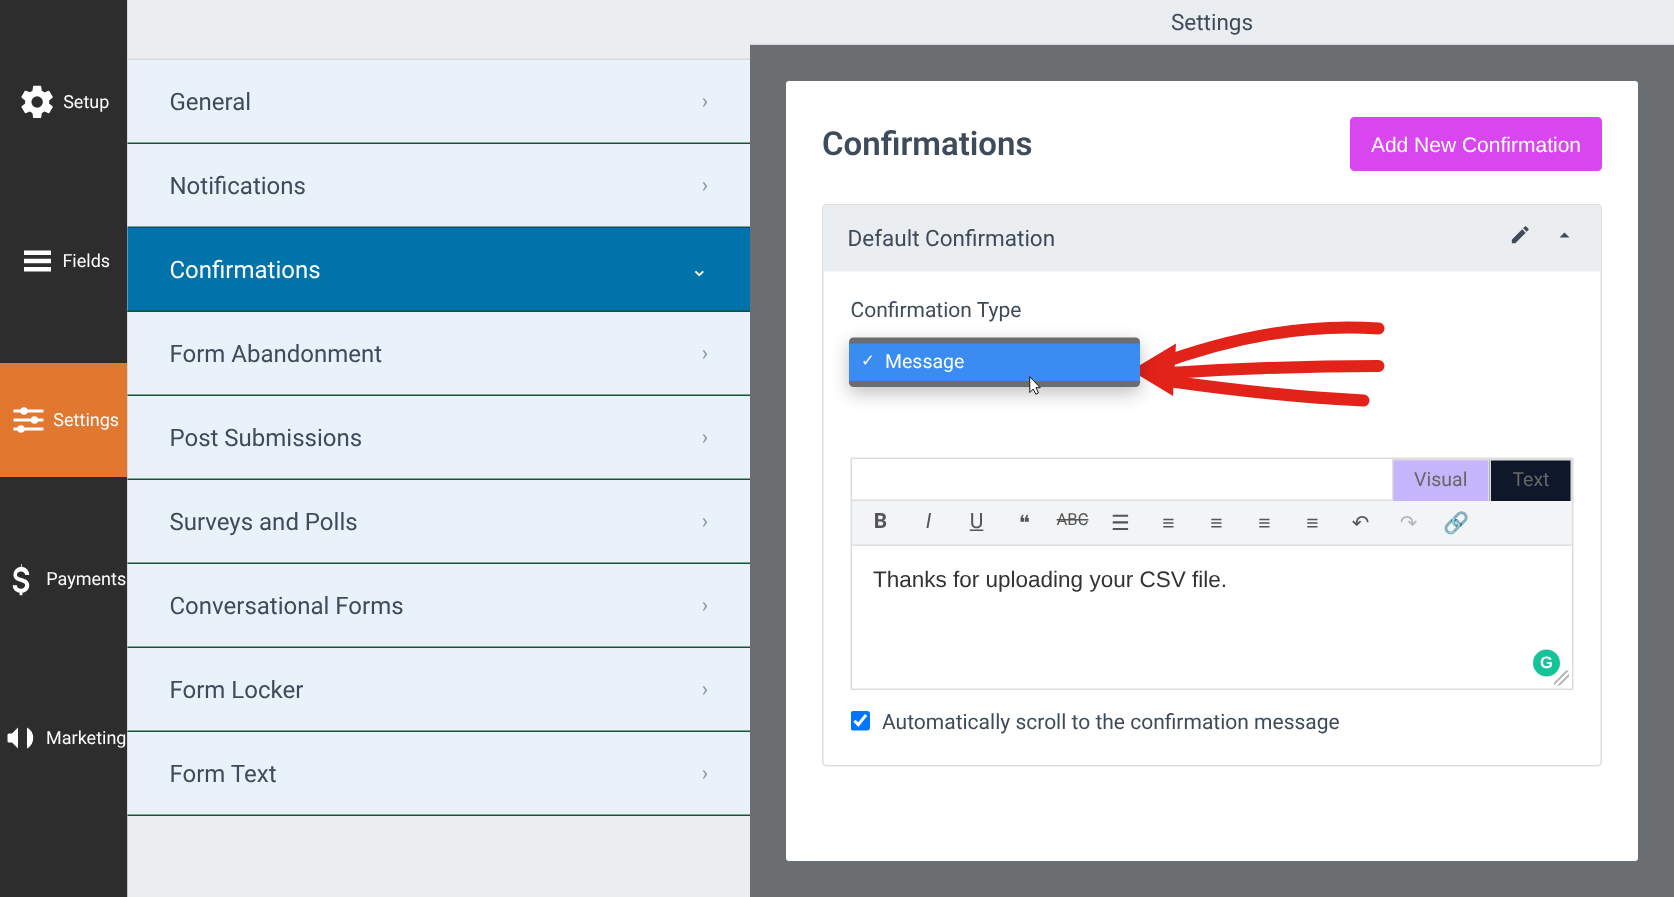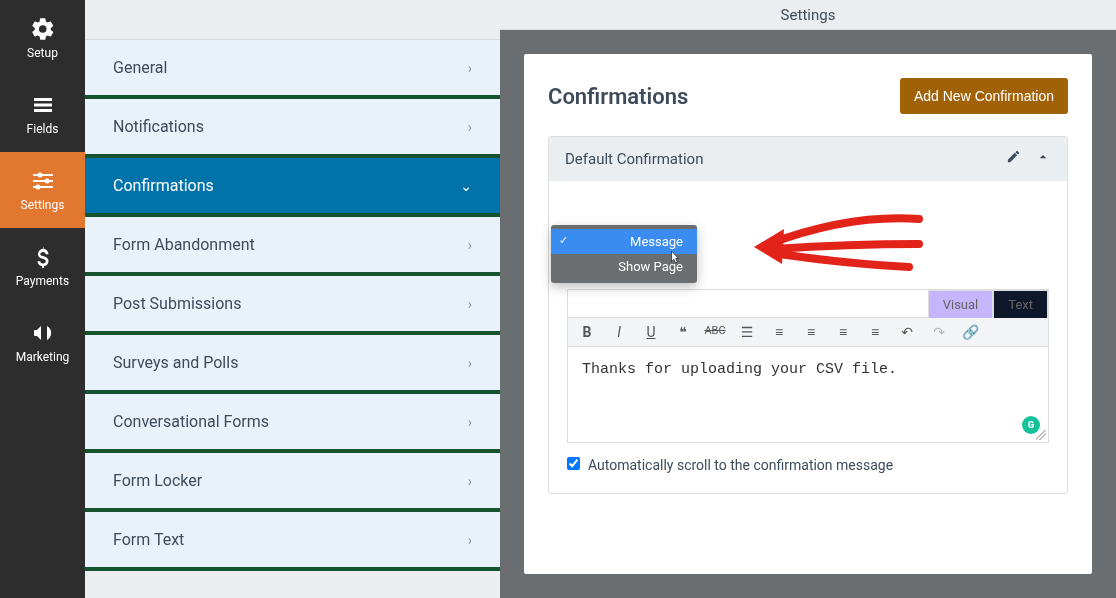--- a/index.html
+++ b/index.html
@@ -12,28 +12,29 @@
       display: flex;
     }
     .sidebar-left {
       width: 85px;
       background: #2d2d2d;
       display: flex;
       flex-direction: column;
     }
     .side-item {
       display: flex;
-      flex-direction: column;
+      flex-direction: row;
       align-items: center;
       justify-content: center;
       height: 76px;
       color: #fff;
       cursor: pointer;
       font-size: 12px;
       gap: 4px;
+      margin-top: 30px;
     }
     .side-item.active {
       background: #e27730;
     }
     .side-icon {
       width: 26px;
       height: 26px;
       display: flex;
       align-items: center;
       justify-content: center;
@@ -42,21 +43,21 @@
       width: 415px;
       background: #ebeef1;
       display: flex;
       flex-direction: column;
     }
     .settings-item {
       display: flex;
       align-items: center;
       justify-content: space-between;
       padding: 18px 28px;
-      border-bottom: 4px solid #14532d;
+      border-bottom: 1px solid #14532d;
       background: #e9f2fb;
       color: #3e4b5a;
       font-size: 16px;
       cursor: pointer;
     }
     .settings-item:first-child { border-top: 1px solid #d3dbe1; }
     .settings-item.active {
       background: #0073aa;
       color: #fff;
     }
@@ -95,21 +96,21 @@
       justify-content: space-between;
       align-items: center;
       margin-bottom: 22px;
     }
     .header-row h1 {
       font-size: 22px;
       color: #3e4b5a;
       font-weight: 600;
     }
     .add-btn {
-      background: #a16207;
+      background: #d946ef;
       color: #fff;
       border: none;
       padding: 10px 14px;
       font-size: 14px;
       border-radius: 3px;
       cursor: pointer;
     }
     .card {
       border: 1px solid #ddd;
       border-radius: 3px;
@@ -127,30 +128,29 @@
     .card-header .icons { display:flex; gap:14px; color:#3e4b5a; }
     .card-body { padding: 18px 18px 20px 18px; position: relative; }
     .field-label {
       font-size: 14px;
       color: #3e4b5a;
       margin-bottom: 8px;
     }
     .dropdown-open {
       position: absolute;
       top: 44px;
-      left: 2px;
-      width: 146px;
+      left: 17px;
+      width: 194px;
       background: #6b6e71;
       border-radius: 3px;
       padding: 4px 0;
       box-shadow: 0 4px 12px rgba(0,0,0,0.25);
       z-index: 10;
       color: #fff;
       font-size: 13px;
-      text-align: right;
     }
     .dropdown-open .opt {
       padding: 5px 14px 5px 24px;
       position: relative;
       cursor: pointer;
     }
     .dropdown-open .opt.sel {
       background: #3b8cf0;
     }
     .dropdown-open .opt.sel::before {
@@ -192,21 +192,21 @@
       border-bottom: 1px solid #ddd;
       padding: 6px 8px;
       display: flex;
       gap: 10px;
       color: #555;
       font-size: 14px;
     }
     .toolbar .tb { width: 22px; text-align: center; cursor: pointer; }
     .editor-area {
       padding: 14px;
-      font-family: Liberation Mono, monospace;
+      font-family: Liberation Sans, sans-serif;
       font-size: 15px;
       color: #333;
       min-height: 95px;
       position: relative;
     }
     .grammarly-badge {
       position: absolute;
       right: 8px;
       bottom: 8px;
       width: 18px;
@@ -360,31 +360,31 @@
             </span>
             <span>
               <svg width="16" height="16" viewBox="0 0 24 24" fill="#3e4b5a">
                   <path d="M7 14l5-5 5 5z"></path>
                 </svg>
             </span>
           </span>
         </div>
 
         <div class="card-body">
+          <div class="field-label">Confirmation Type</div>
 
           <div class="dropdown-open">
             <div class="opt sel">
               <span>Message</span>
               <span class="cursor-pointer">
                 <svg width="14" height="16" viewBox="0 0 24 24" fill="#fff" stroke="#000" stroke-width="1">
                     <path d="M6 2l0 18 4-4 3 6 3-1.5-3-6 5 0z"></path>
                   </svg>
               </span>
             </div>
-            <div class="opt">Show Page</div>
           </div>
 
           <svg class="arrow-annotation" width="180" height="70">
             <path d="M170 10 Q 100 5 20 35" stroke="#e2231a" stroke-width="8" fill="none" stroke-linecap="round"></path>
             <path d="M170 35 Q 100 35 25 40" stroke="#e2231a" stroke-width="8" fill="none" stroke-linecap="round"></path>
             <path d="M160 58 Q 100 55 30 45" stroke="#e2231a" stroke-width="8" fill="none" stroke-linecap="round"></path>
             <polygon points="5,38 35,20 33,55" fill="#e2231a"></polygon>
           </svg>
 
           <div class="editor-wrap">

